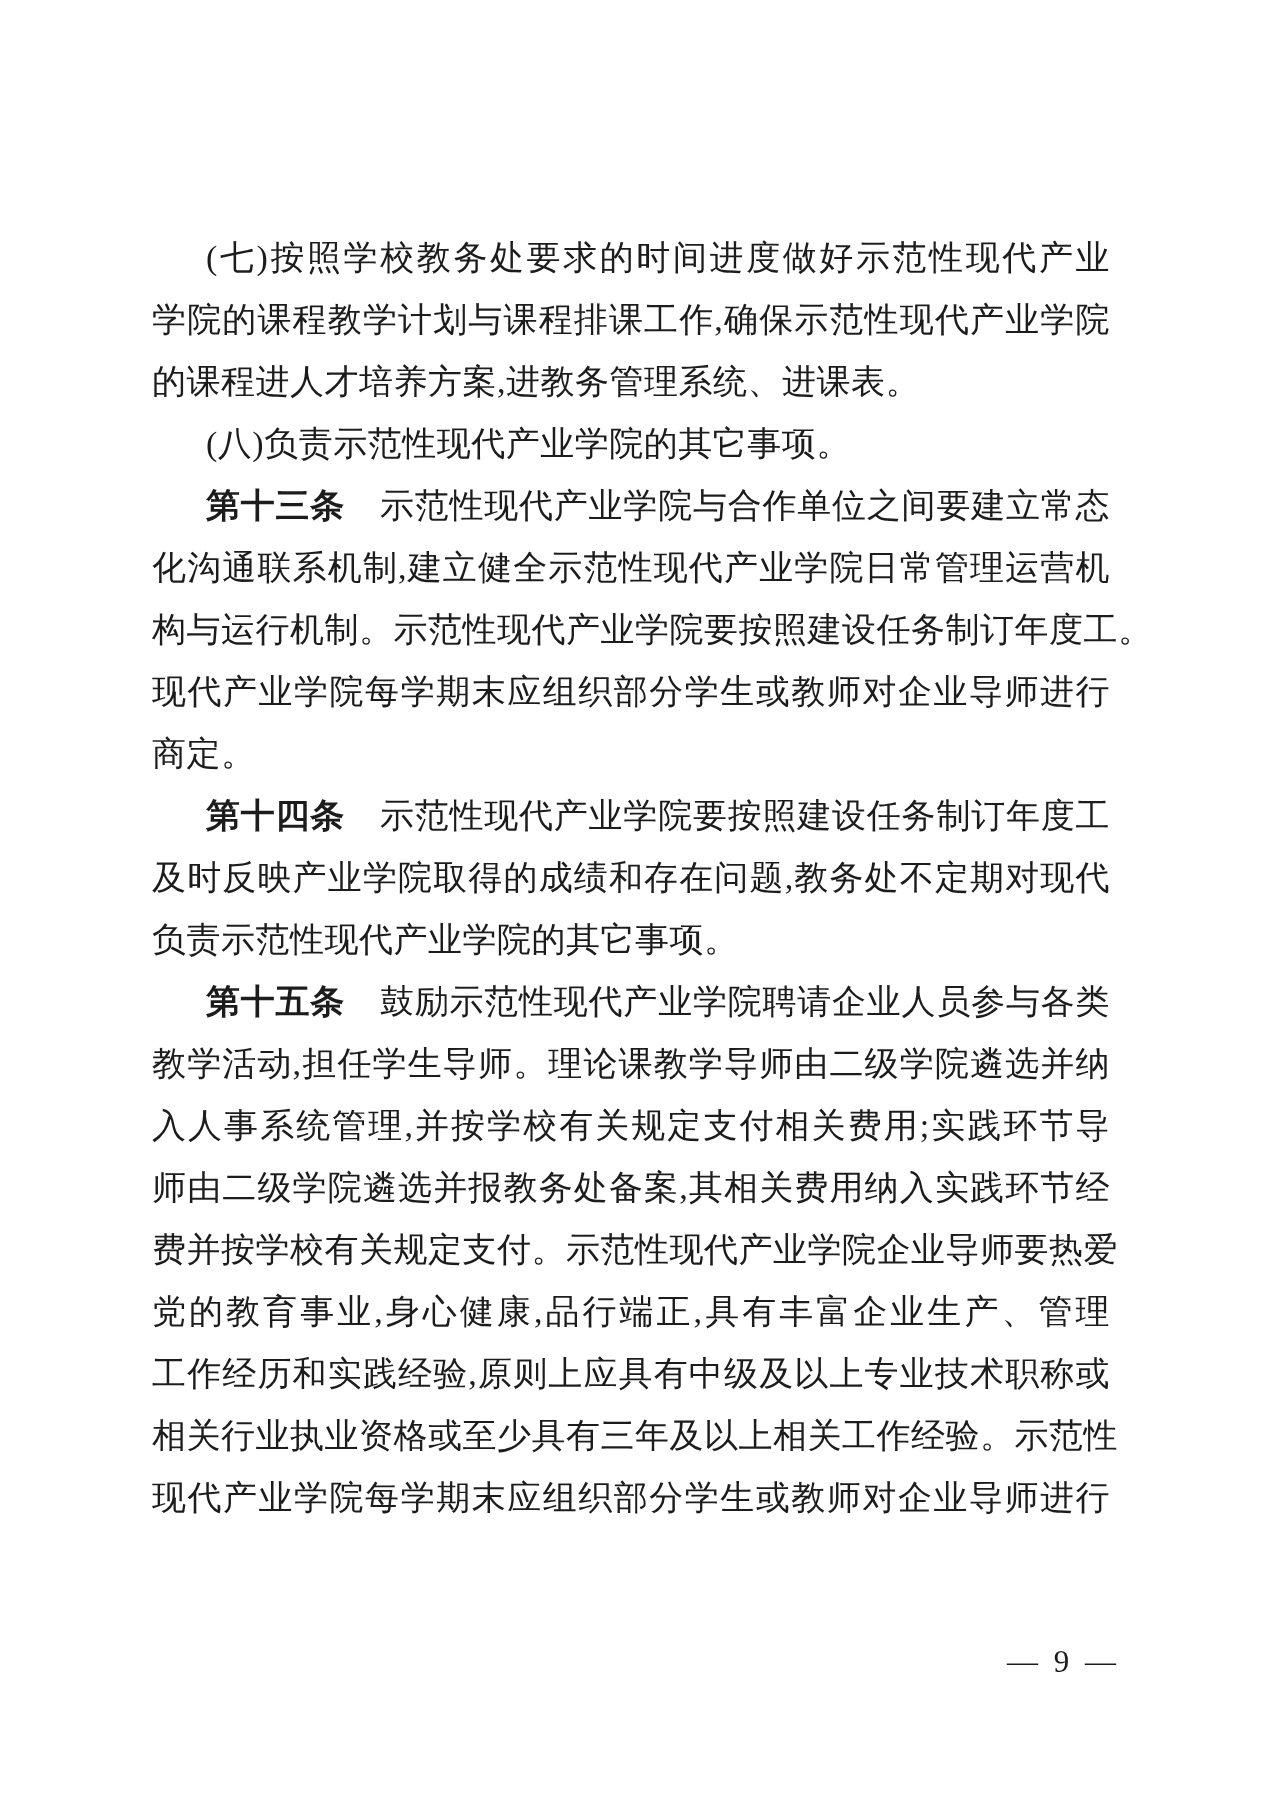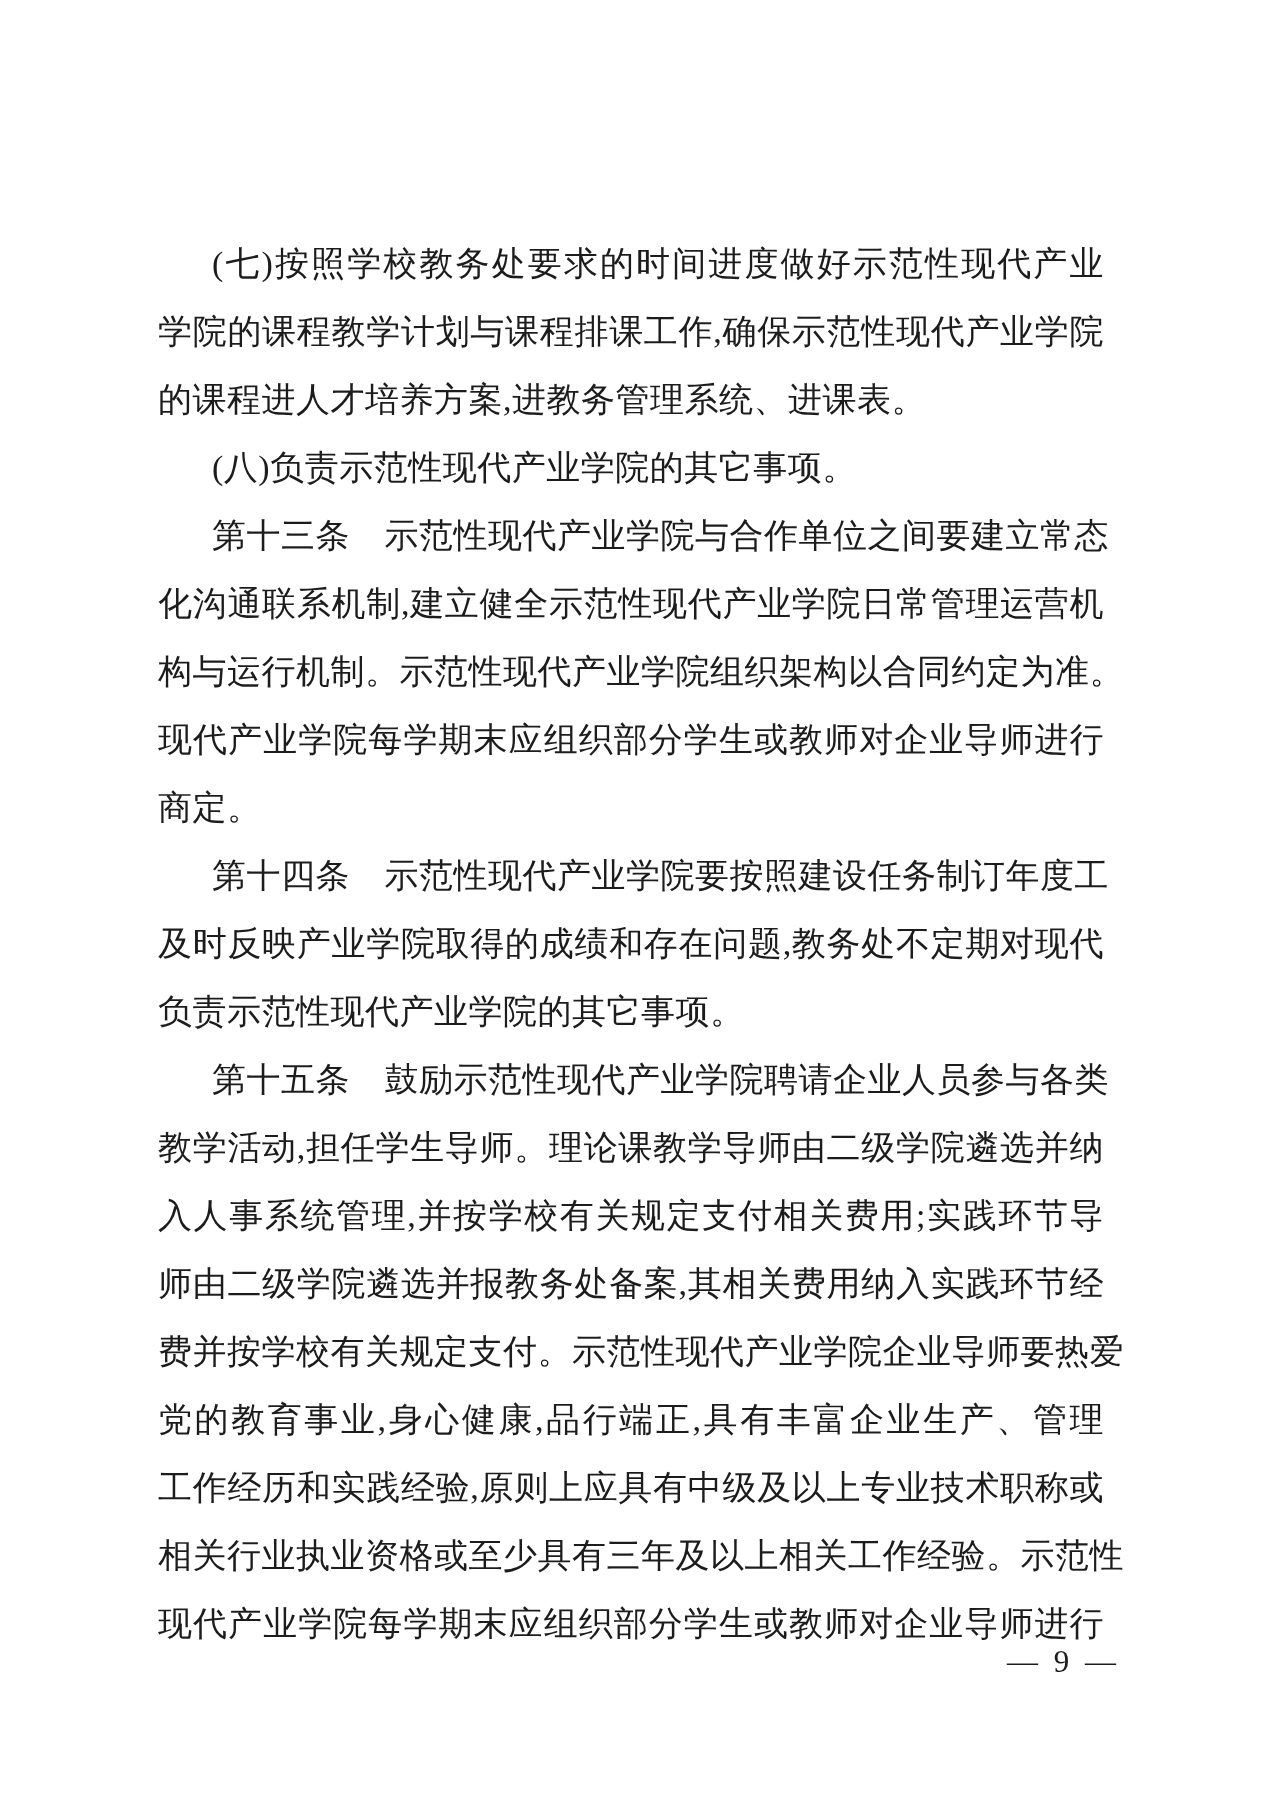--- a/index.html
+++ b/index.html
@@ -16,41 +16,41 @@
     font-family: "Liberation Serif", "DejaVu Serif", serif;
     overflow: hidden;
   }
   .content {
     position: absolute;
     left: 150px;
     top: 226px;
     width: 962px;
   }
   .line {
-    margin: 8px;
+    margin: 2px;
     padding: 0;
     font-size: 34px;
     line-height: 60px;
     height: 60px;
     white-space: nowrap;
     text-align: justify;
     text-align-last: justify;
     text-justify: inter-ideograph;
     letter-spacing: 0.5px;
   }
   .line.no-justify {
     text-align: right;
     text-align-last: left;
     white-space: normal;
   }
   .line.indent {
     text-indent: 54px;
   }
   .lead {
-    font-weight: normal;
+    font-weight: bold;
   }
   .page-number {
     position: absolute;
     top: 1640px;
     right: 152px;
     font-size: 31px;
     line-height: 44px;
     letter-spacing: 4px;
     color: #1c1c1c;
   }
@@ -65,21 +65,21 @@
   <p class="line"><span class="line-text">学院的课程教学计划与课程排课工作,确保示范性现代产业学院</span></p>
 
   <p class="line no-justify"><span class="line-text">的课程进人才培养方案,进教务管理系统、进课表。</span></p>
 
   <p class="line indent no-justify"><span class="line-text">(八)负责示范性现代产业学院的其它事项。</span></p>
 
   <p class="line indent"><span class="lead">第十三条</span><span class="line-text">　示范性现代产业学院与合作单位之间要建立常态</span></p>
 
   <p class="line"><span class="line-text">化沟通联系机制,建立健全示范性现代产业学院日常管理运营机</span></p>
 
-  <p class="line"><span class="line-text">构与运行机制。示范性现代产业学院组织架构以合同约定为准。</span></p>
+  <p class="line"><span class="line-text">构与运行机制。示范性现代产业学院要按照建设任务制订年度工。</span></p>
 
   <p class="line"><span class="line-text">现代产业学院每学期末应组织部分学生或教师对企业导师进行</span></p>
 
   <p class="line no-justify"><span class="line-text">商定。</span></p>
 
   <p class="line indent"><span class="lead">第十四条</span><span class="line-text">　示范性现代产业学院要按照建设任务制订年度工</span></p>
 
 
   <p class="line"><span class="line-text">及时反映产业学院取得的成绩和存在问题,教务处不定期对现代</span></p>
 

